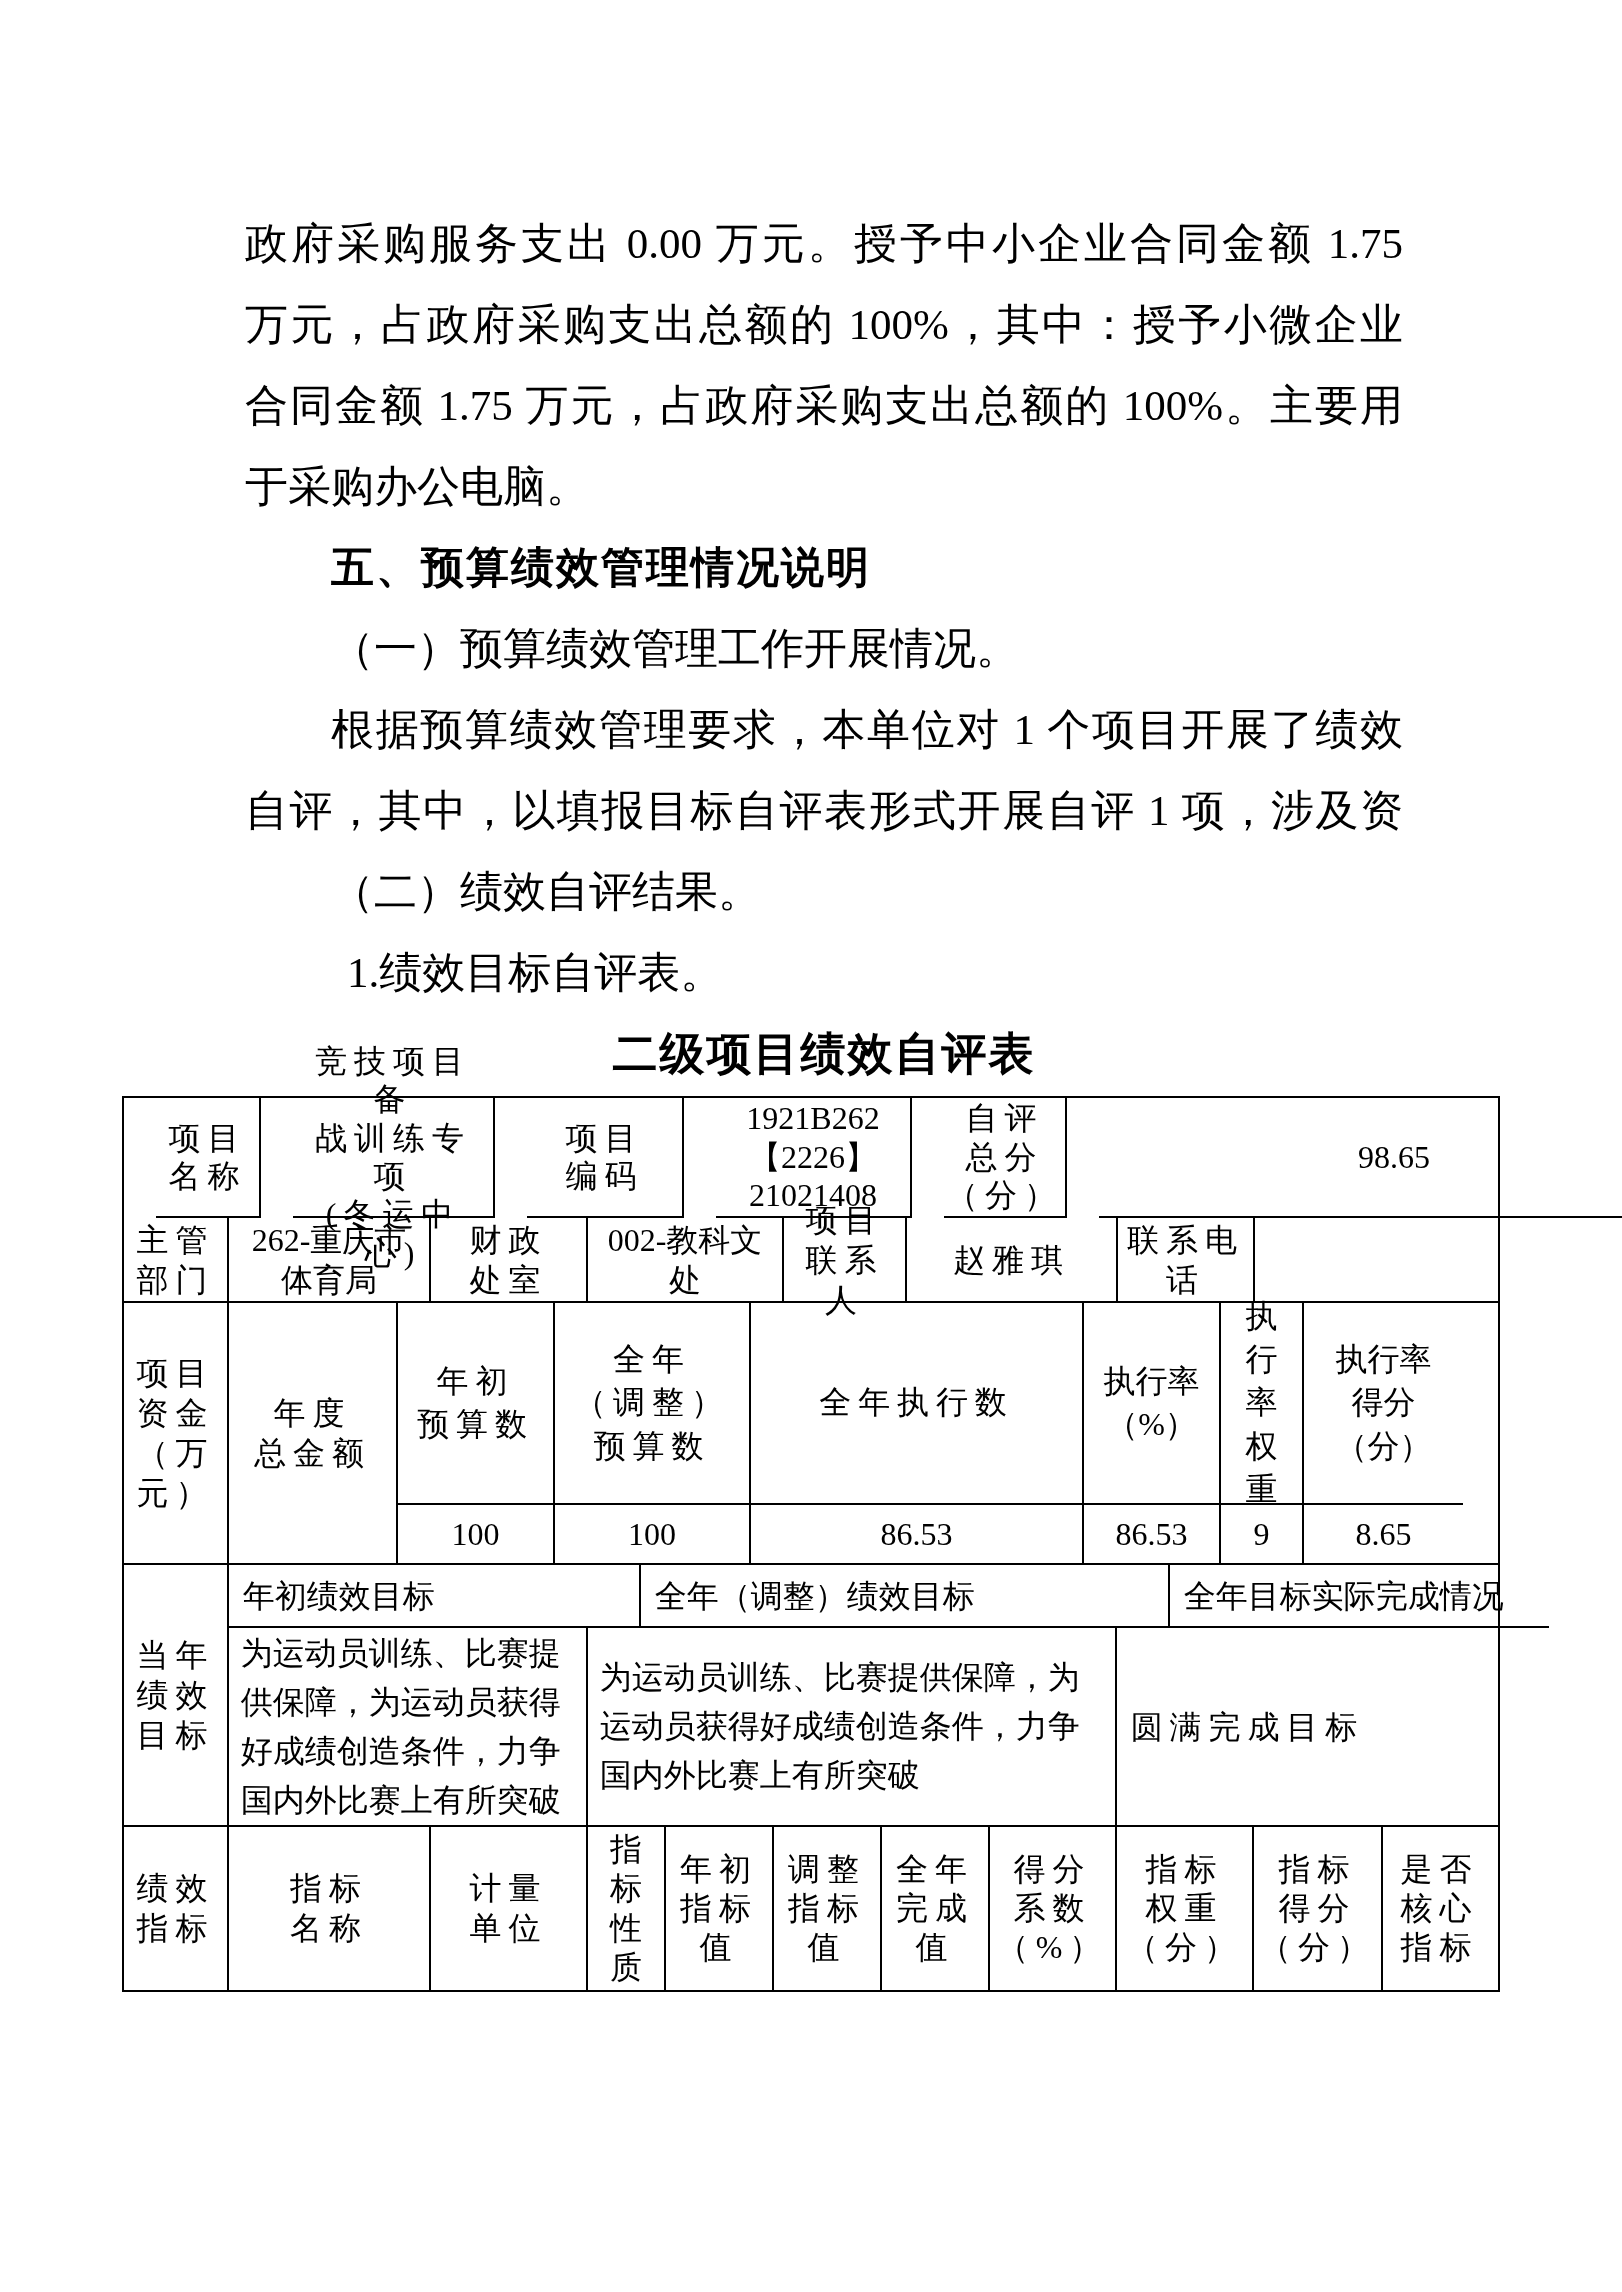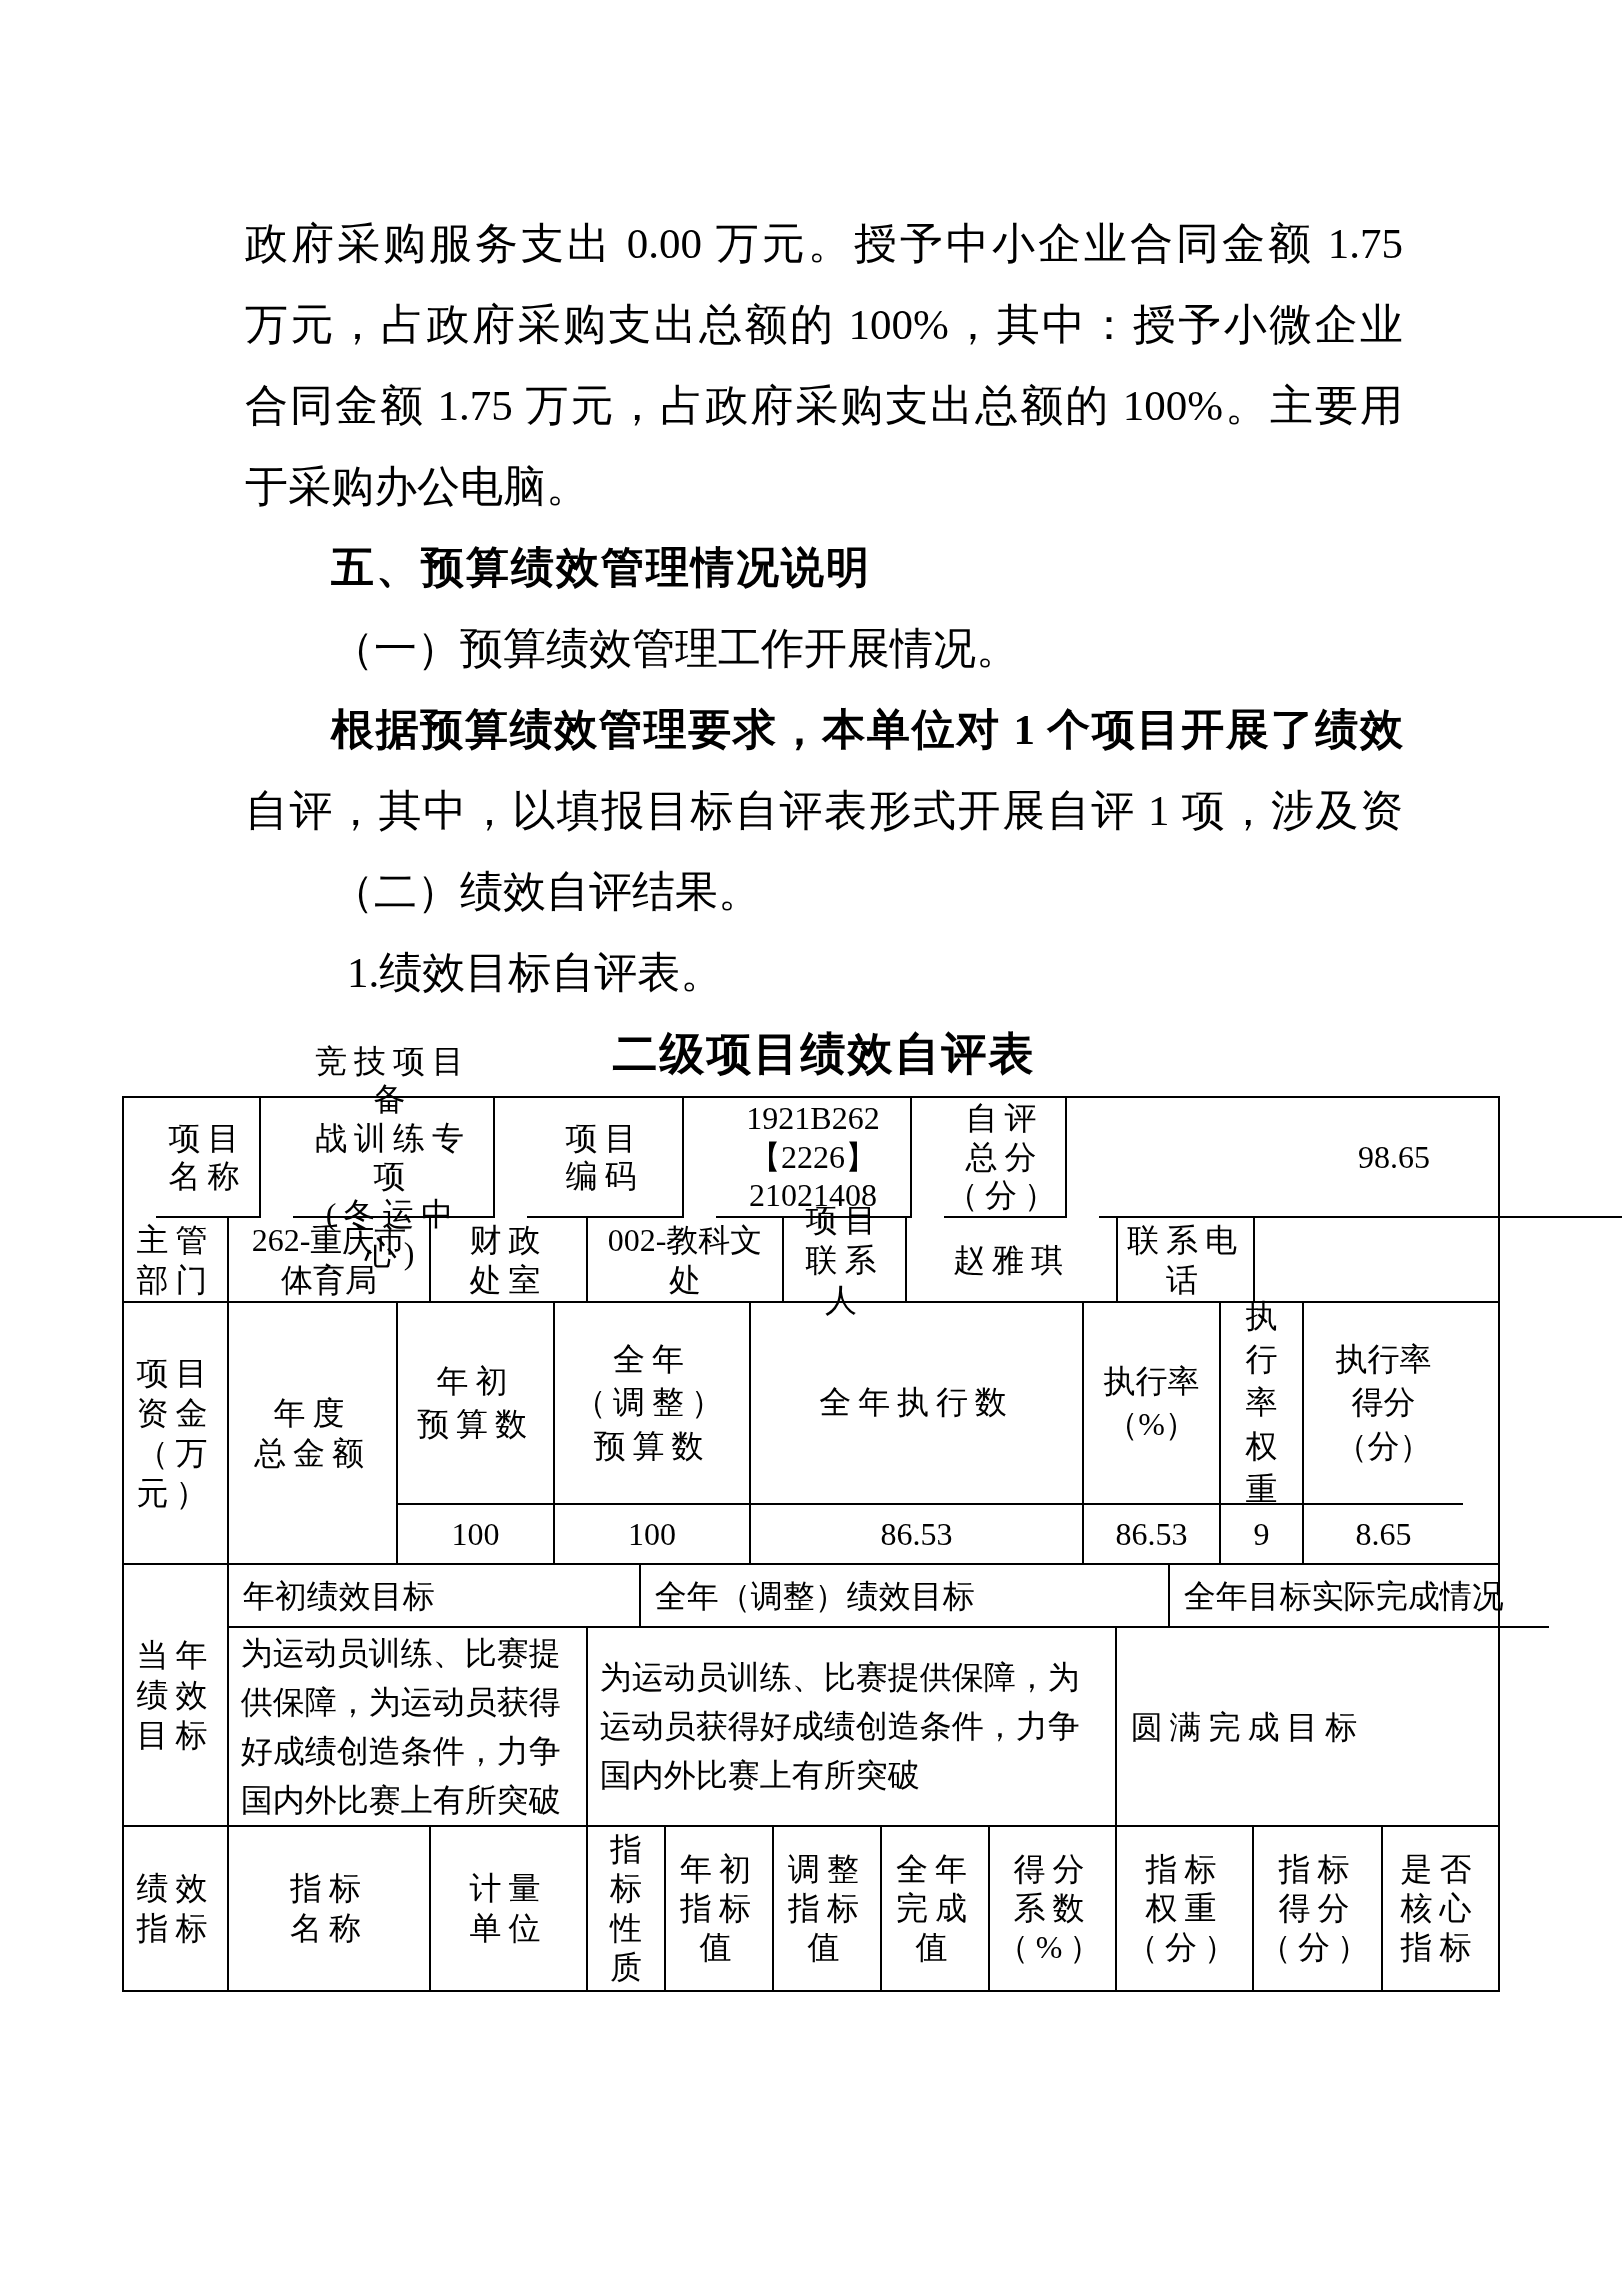--- a/index.html
+++ b/index.html
@@ -18,21 +18,21 @@
     width:1158px;
     font-size:43px;
   }
   .pline {
     line-height:81px;
     text-align:justify;
     text-align-last:justify;
     white-space:nowrap;
   }
   .pline.lastline { text-align-last:left; }
-  .pline.indent2 { padding-left:86px;font-weight:bold; }
+  .pline.indent2 { padding-left:86px; }
   .heading {
     line-height:81px;
     font-family:"Liberation Sans","DejaVu Sans",sans-serif;
     font-weight:bold;
     padding-left:86px;
     letter-spacing:2px;
   }
   .subline { line-height:81px; padding-left:86px; }
   .subline.sub-num { padding-left:102px; }
   .table-title {

